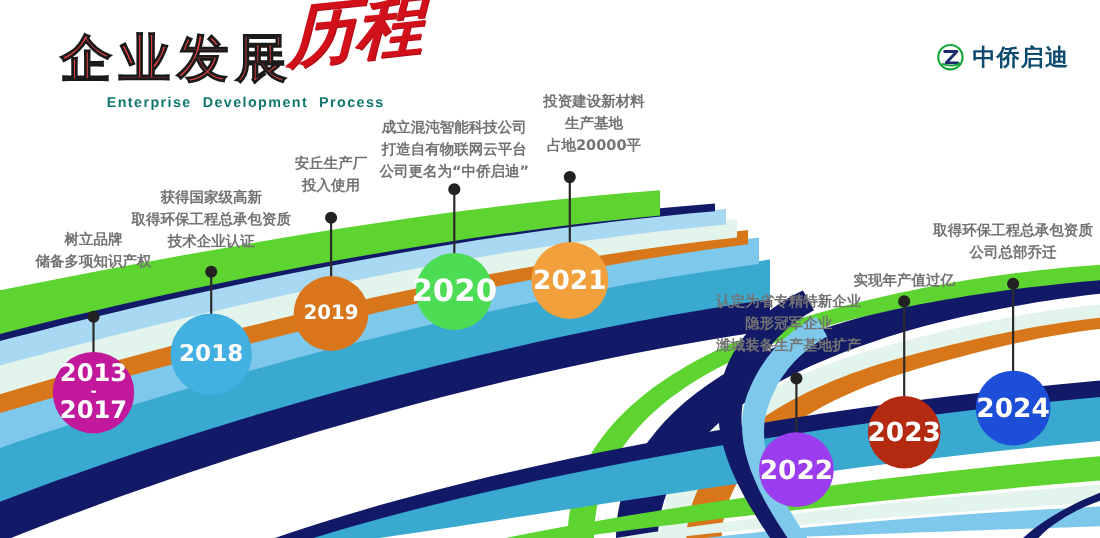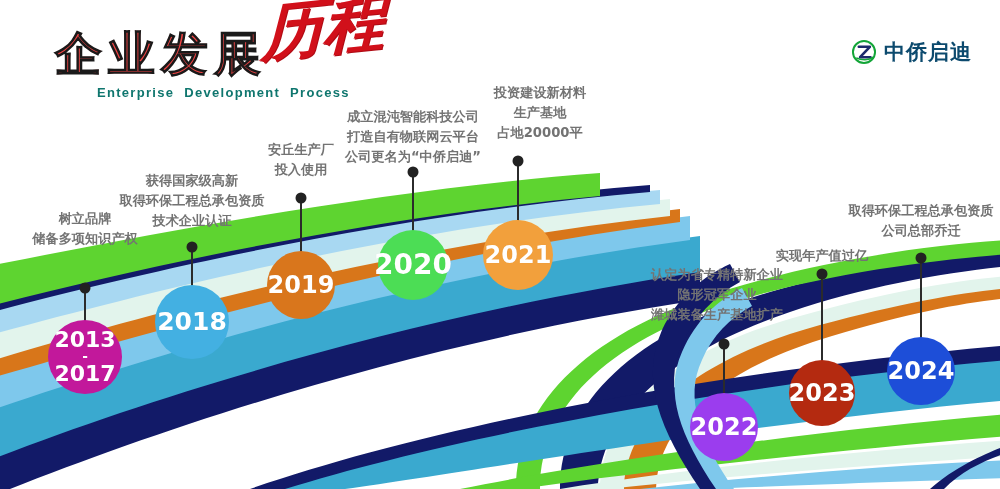--- a/index.html
+++ b/index.html
@@ -147,32 +147,32 @@
         </div>
       </div>
       <div class="milestone">
         <div class="ms-caption" style="left: 192px; top: 171px;">
           <div>获得国家级高新</div>
           <div>取得环保工程总承包资质</div>
           <div>技术企业认证</div>
         </div>
         <div class="ms-stem" style="left: 192px; top: 247px; height: 45px;"></div>
         <div class="ms-dot" style="left: 192px; top: 247px;"></div>
-        <div class="ms-bubble" style="width: 74px; height: 74px; left: 192px; top: 322px; background: rgb(67, 176, 226); font-size: 25px;">
+        <div class="ms-bubble" style="width: 74px; height: 74px; left: 192px; top: 322px; background: rgb(67, 176, 226); font-size: 21px;">
           <span class="yr">2018</span>
         </div>
       </div>
       <div class="milestone">
         <div class="ms-caption" style="left: 301px; top: 140px;">
           <div>安丘生产厂</div>
           <div>投入使用</div>
         </div>
         <div class="ms-stem" style="left: 301px; top: 198px; height: 56px;"></div>
         <div class="ms-dot" style="left: 301px; top: 198px;"></div>
-        <div class="ms-bubble" style="width: 68px; height: 68px; left: 301px; top: 285px; background: rgb(217, 118, 28); font-size: 24px;">
+        <div class="ms-bubble" style="width: 68px; height: 68px; left: 301px; top: 285px; background: rgb(217, 118, 28); font-size: 18px;">
           <span class="yr">2019</span>
         </div>
       </div>
       <div class="milestone">
         <div class="ms-caption" style="left: 413px; top: 107px;">
           <div>成立混沌智能科技公司</div>
           <div>打造自有物联网云平台</div>
           <div>公司更名为“中侨启迪”</div>
         </div>
         <div class="ms-stem" style="left: 413px; top: 172px; height: 60px;"></div>

